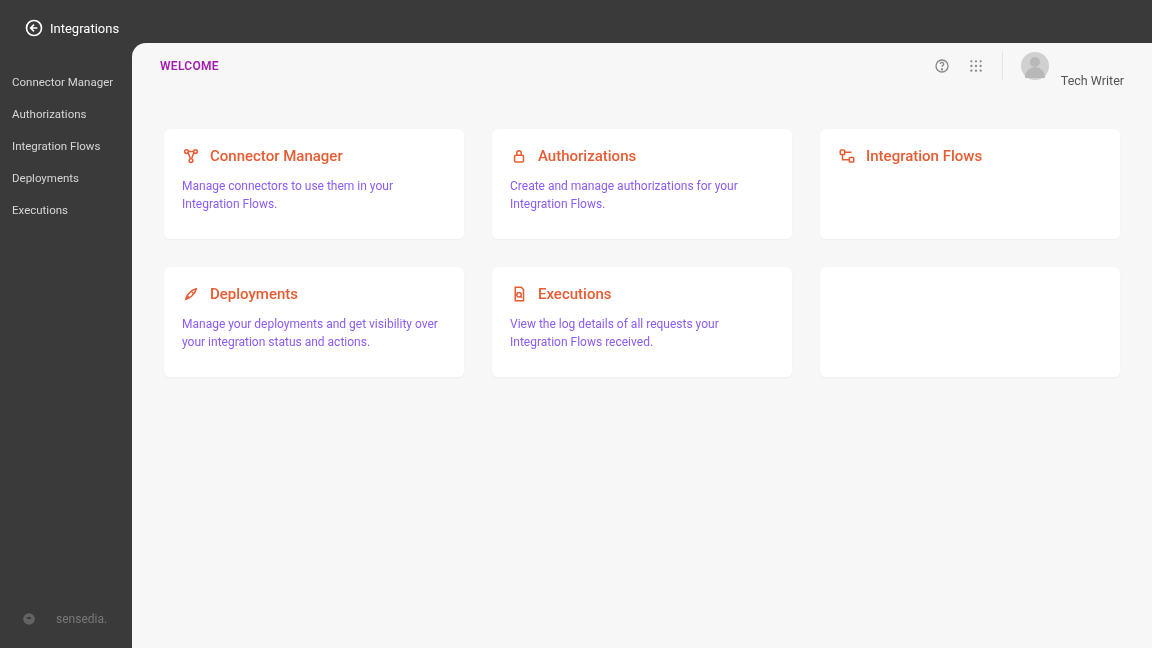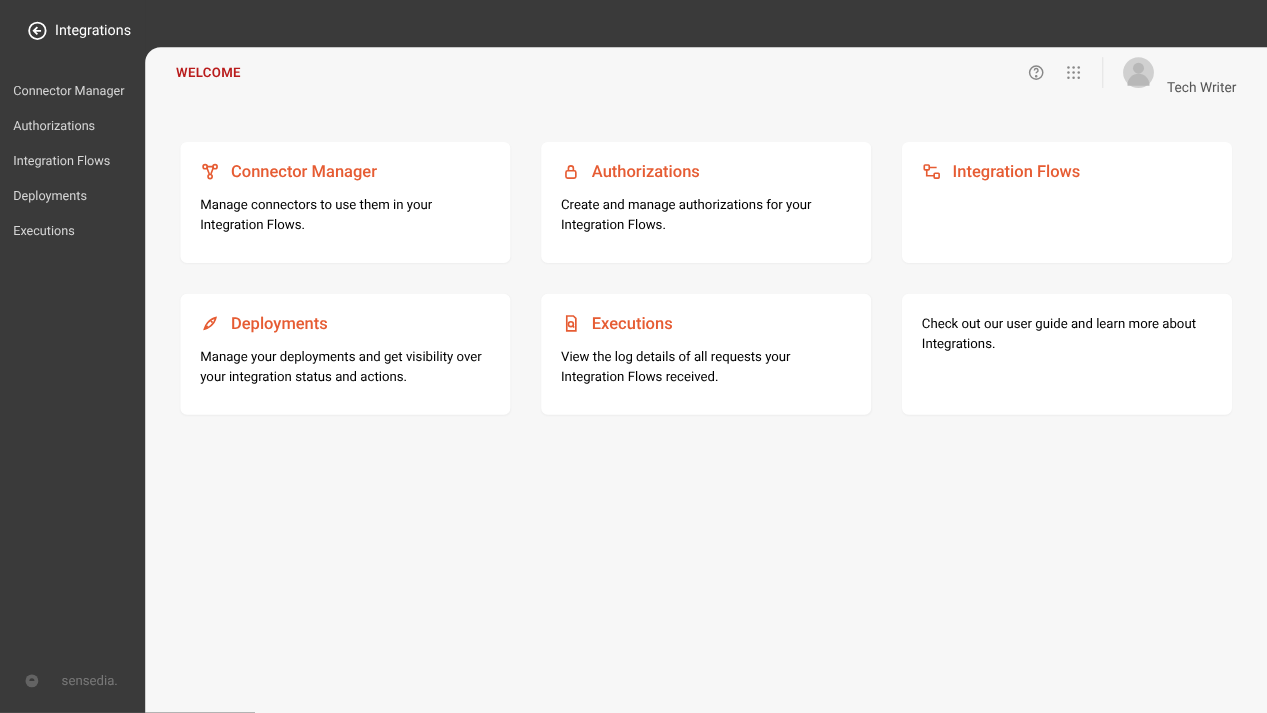--- a/index.html
+++ b/index.html
@@ -71,21 +71,21 @@
   .topbar {
     display: flex;
     align-items: center;
     justify-content: space-between;
     height: 46px;
     padding: 0 28px;
   }
   .welcome {
     font-size: 12px;
     font-weight: 600;
-    color: #b91c1c;
+    color: #a21caf;
     letter-spacing: 0.3px;
   }
   .topbar-right {
     display: flex;
     align-items: center;
     gap: 18px;
   }
   .top-icon {
     width: 16px;
     height: 16px;
@@ -162,21 +162,21 @@
     align-items: center;
     justify-content: center;
   }
   .card-title {
     font-size: 15px;
     font-weight: 500;
     color: #e65c33;
   }
   .card-desc {
     font-size: 12px;
-    color: #000000;
+    color: #8b5cf6;
     line-height: 1.5;
   }
 </style>
 </head>
 <body>
 
 <div class="sidebar">
   <div class="brand">
     <span class="brand-icon">
       <svg viewBox="0 0 24 24" width="20" height="20" fill="none" stroke="#fff" stroke-width="2">
@@ -297,17 +297,16 @@
             <circle cx="12" cy="13" r="3"></circle>
             <path d="M14 15l2 2"></path>
           </svg>
         </span>
         <span class="card-title">Executions</span>
       </div>
       <div class="card-desc">View the log details of all requests your Integration Flows received.</div>
     </div>
 
     <div class="card">
-      <div class="card-desc">Check out our user guide and learn more about Integrations.</div>
     </div>
 
   </div>
 </div>
 
 </body></html>

